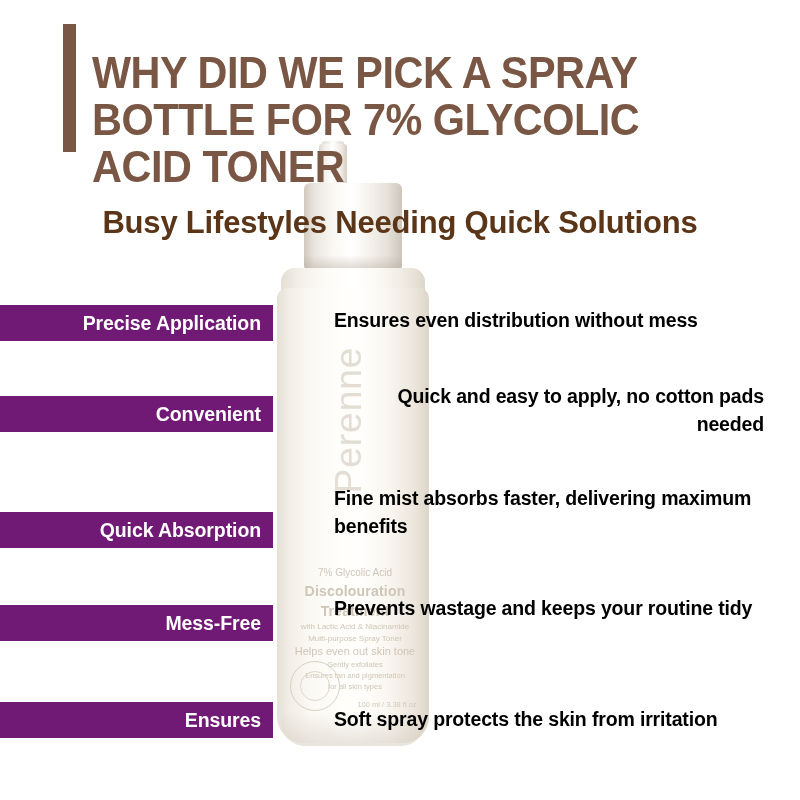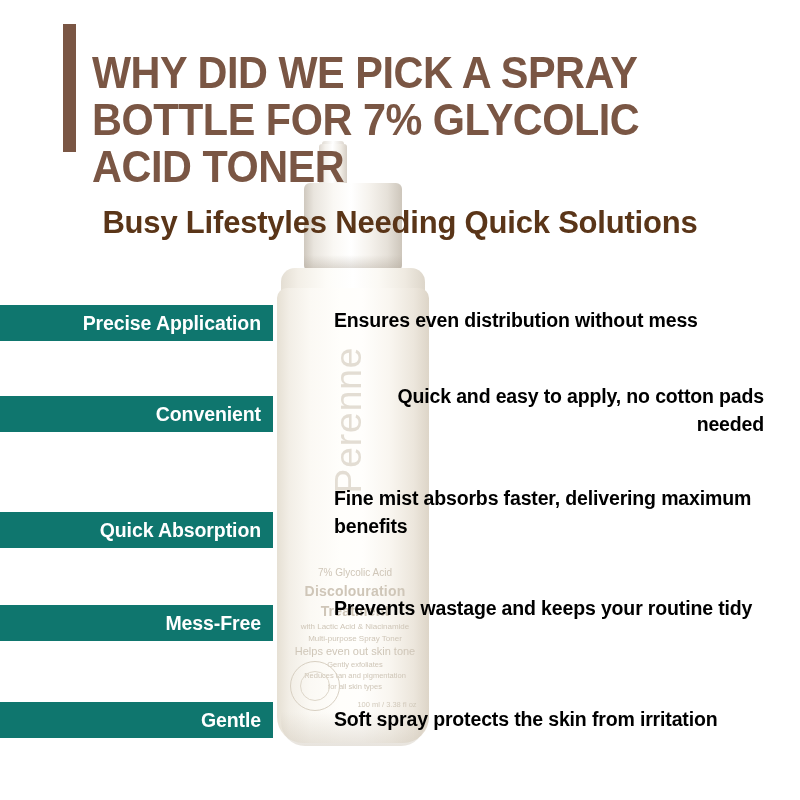--- a/index.html
+++ b/index.html
@@ -217,21 +217,21 @@
   .feature-row {
     position: absolute;
     left: 0;
     width: 800px;
   }
   .feature-label {
     position: absolute;
     left: 0;
     width: 273px;
     height: 36px;
-    background: #0f766e;
+    background: #701a75;
     box-sizing: border-box;
     padding: 0 12px 0 10px;
     display: flex;
     align-items: center;
     justify-content: flex-end;
     color: #ffffff;
     font-family: "Liberation Sans Narrow", "Liberation Sans", sans-serif;
     font-size: 19.5px;
     font-weight: 700;
     letter-spacing: -0.1px;
@@ -281,21 +281,21 @@
 
     <div class="bottle-brand">Perenne</div>
 
     <div class="bottle-label-text">
       <div class="l1">7% Glycolic Acid</div>
       <div class="l2">Discolouration Treatment</div>
       <div class="l3">with Lactic Acid &amp; Niacinamide</div>
       <div class="l4">Multi-purpose Spray Toner</div>
       <div class="l5">Helps even out skin tone</div>
       <div class="l6">Gently exfoliates</div>
-      <div class="l7">Reduces tan and pigmentation</div>
+      <div class="l7">Ensures tan and pigmentation</div>
       <div class="l7">for all skin types</div>
     </div>
 
     <div class="bottle-seal"></div>
     <div class="bottle-seal-inner"></div>
     <div class="bottle-volume">100 ml / 3.38 fl oz</div>
   </div>
 
   <div class="header">
     <div class="title-accent-bar"></div>
@@ -319,19 +319,19 @@
       <div class="feature-label">Quick Absorption</div>
       <div class="feature-desc">Fine mist absorbs faster, delivering maximum benefits</div>
     </div>
 
     <div class="feature-row" id="row-3">
       <div class="feature-label">Mess-Free</div>
       <div class="feature-desc">Prevents wastage and keeps your routine tidy</div>
     </div>
 
     <div class="feature-row" id="row-4">
-      <div class="feature-label">Gentle</div>
+      <div class="feature-label">Ensures</div>
       <div class="feature-desc">Soft spray protects the skin from irritation</div>
     </div>
 
   </div>
 
 </div>
 
 </body></html>

